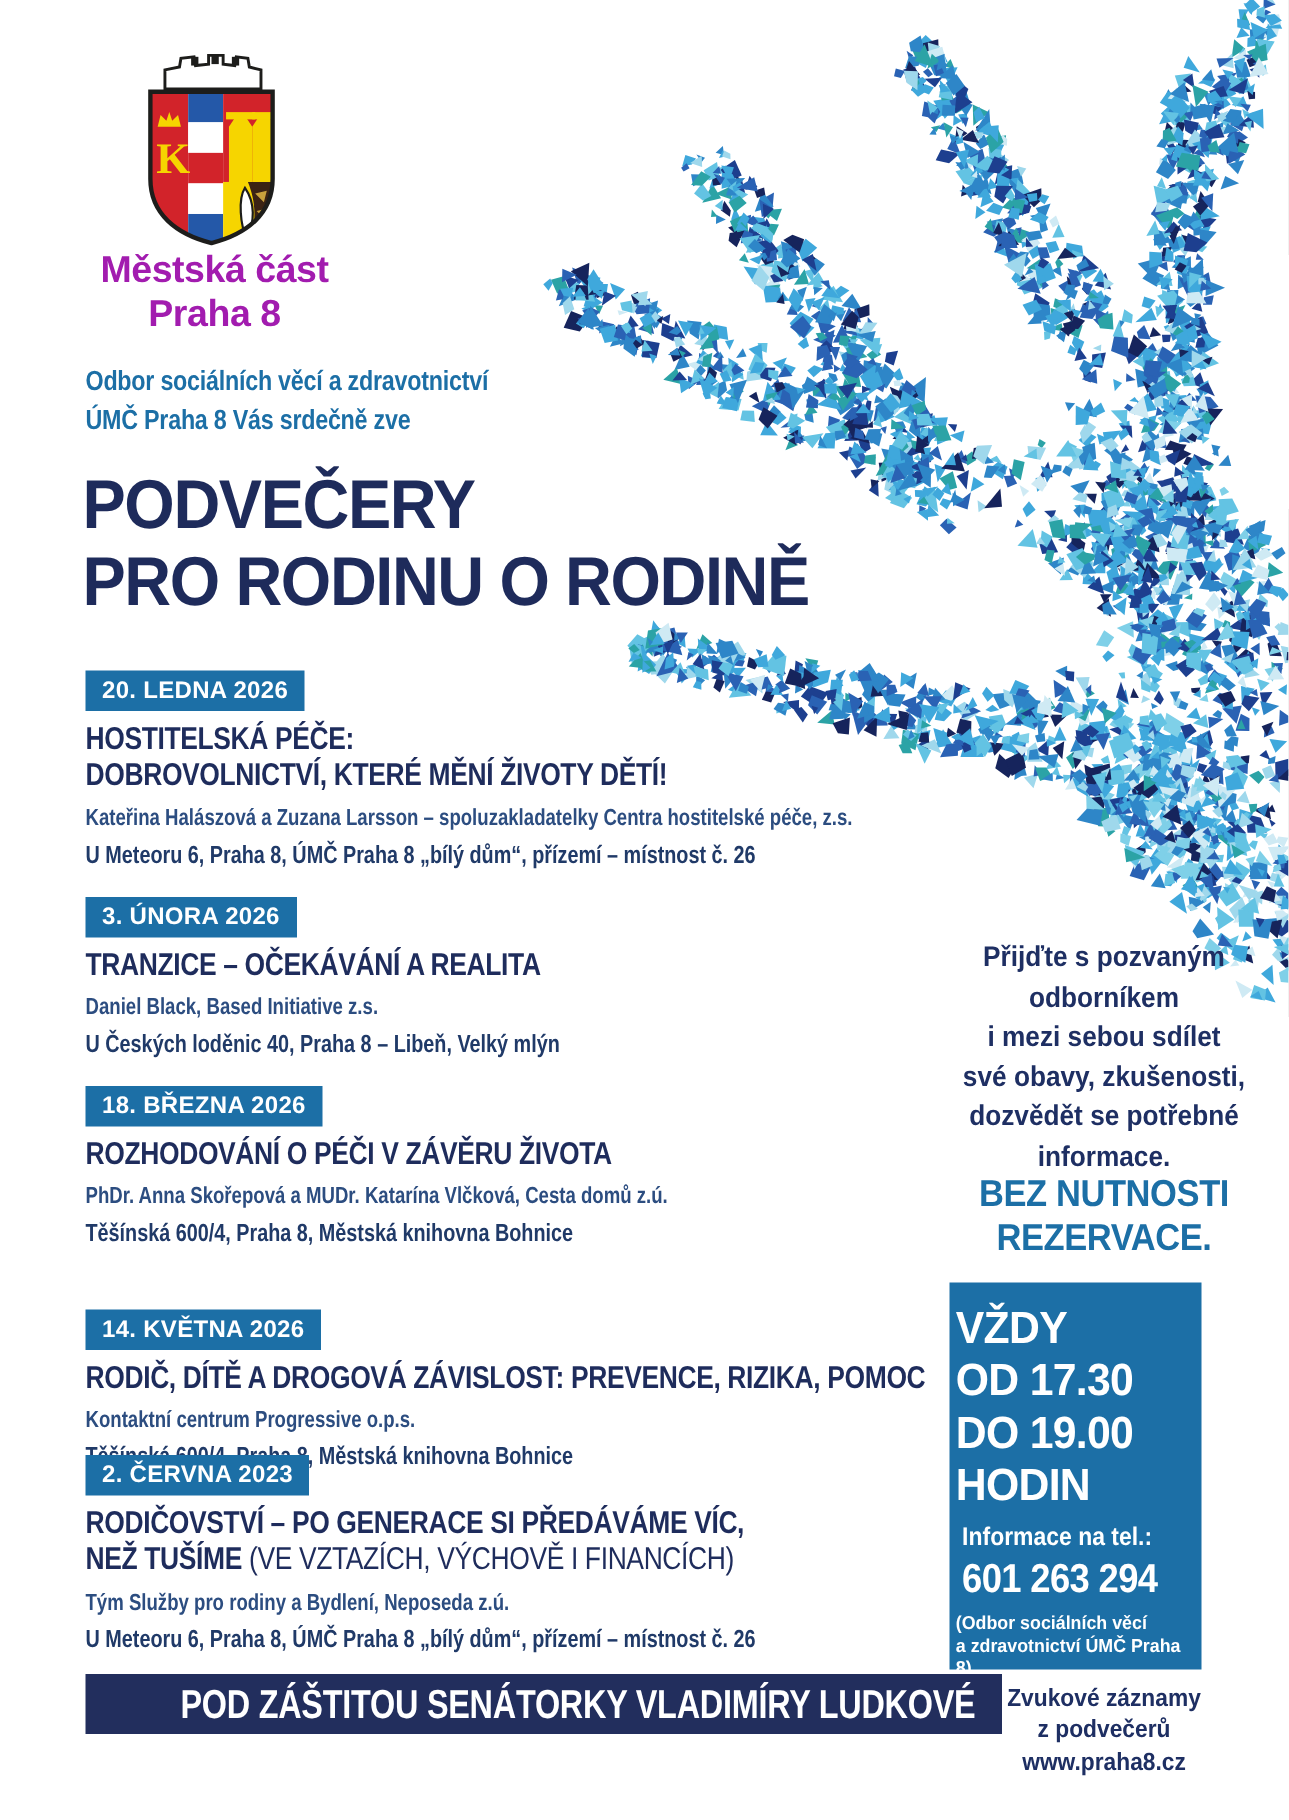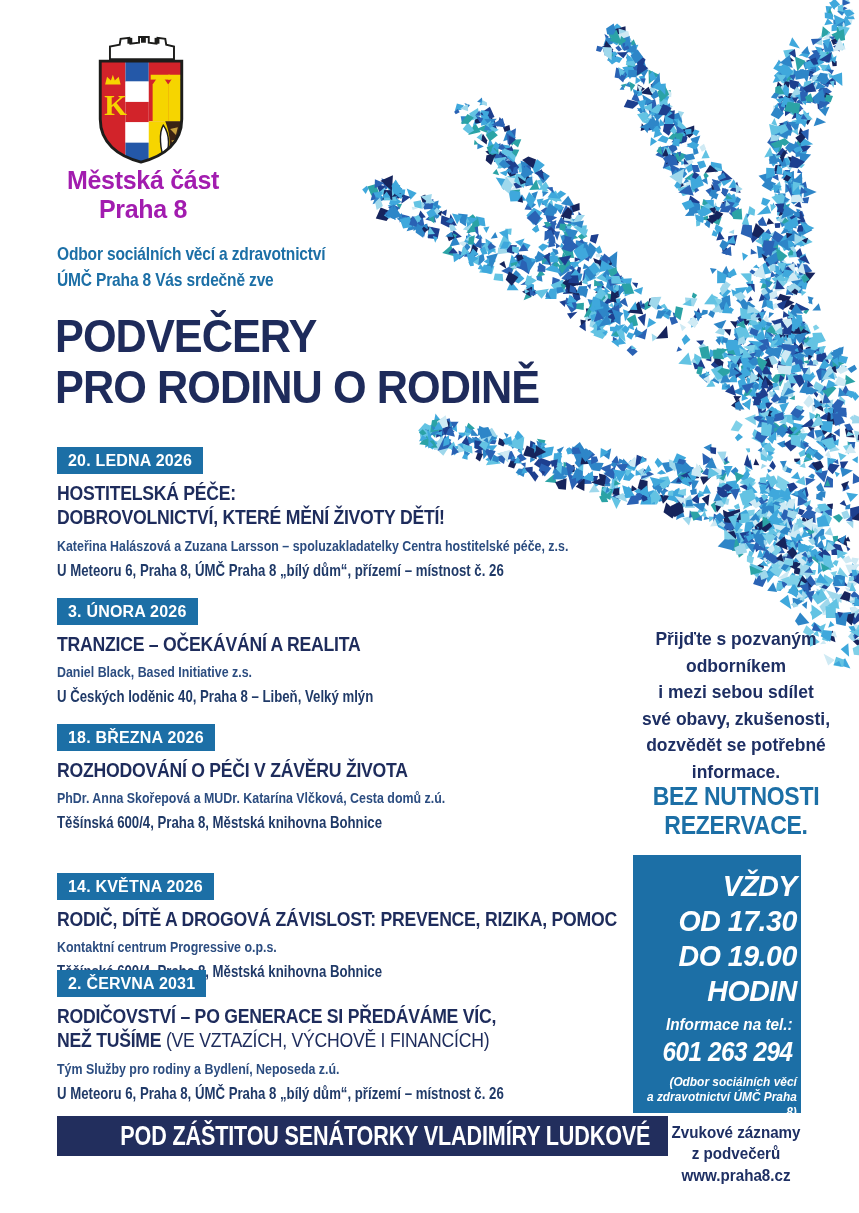--- a/index.html
+++ b/index.html
@@ -49,21 +49,21 @@
     font-size:19px;line-height:1.4;font-weight:bold;color:#1e2f63;
     transform:scaleX(0.92);transform-origin:50% 0;
   }
   .no-reserv{
     left:628px;top:782px;width:216px;text-align:center;
     font-size:25px;line-height:1.14;font-weight:bold;color:#1c6fa6;
     transform:scaleX(0.92);transform-origin:50% 0;letter-spacing:-0.3px;
   }
   .info-box{
     left:633px;top:855px;width:168px;height:258px;background:#1c6fa6;
-    color:#ffffff;text-align:right;box-sizing:border-box;padding-top:13px;font-style:italic;
+    color:#ffffff;text-align:left;box-sizing:border-box;padding-top:13px;
   }
   .ib-time{font-size:30px;line-height:1.17;font-weight:bold;transform:scaleX(0.95);transform-origin:50% 0;letter-spacing:-0.5px;}
   .ib-label{margin-top:7px;font-size:17px;font-weight:bold;transform:scaleX(0.9);transform-origin:50% 0;}
   .ib-phone{margin-top:2px;font-size:27px;font-weight:bold;transform:scaleX(0.9);transform-origin:50% 0;letter-spacing:-0.5px;}
   .ib-note{margin-top:7px;font-size:12.5px;line-height:1.2;font-weight:bold;transform:scaleX(0.95);transform-origin:50% 0;}
   
   .patronage-bar{
     left:57px;top:1116px;width:565px;height:40px;background:#222e5d;
     display:flex;align-items:center;justify-content:center;overflow:visible;padding-left:46px;
   }
@@ -2759,21 +2759,21 @@
   </div>
 
   <div class="event" style="top:849px;margin-top:24px;">
     <div class="badge">14. KVĚTNA 2026</div>
     <div class="etitle">RODIČ, DÍTĚ A DROGOVÁ ZÁVISLOST: PREVENCE, RIZIKA, POMOC</div>
     <div class="espeaker">Kontaktní centrum Progressive o.p.s.</div>
     <div class="elocation">Těšínská 600/4, Praha 8, Městská knihovna Bohnice</div>
   </div>
 
   <div class="event" style="top:970px;">
-    <div class="badge">2. ČERVNA 2031</div>
+    <div class="badge">2. ČERVNA 2023</div>
     <div class="etitle"><span>RODIČOVSTVÍ – PO GENERACE SI PŘEDÁVÁME VÍC,</span><br><span>NEŽ TUŠÍME </span><span class="lt">(VE VZTAZÍCH, VÝCHOVĚ I FINANCÍCH)</span></div>
     <div class="espeaker">Tým Služby pro rodiny a Bydlení, Neposeda z.ú.</div>
     <div class="elocation">U Meteoru 6, Praha 8, ÚMČ Praha 8 „bílý dům“, přízemí – místnost č. 26</div>
   </div>
 
   <div class="abs aside-invite pre">Přijďte s pozvaným
 odborníkem
 i mezi sebou sdílet
 své obavy, zkušenosti,
 dozvědět se potřebné

